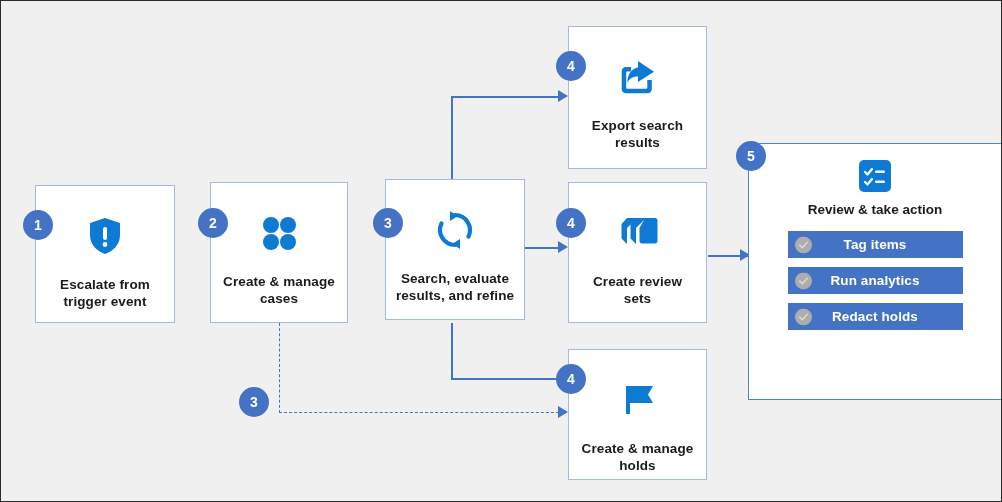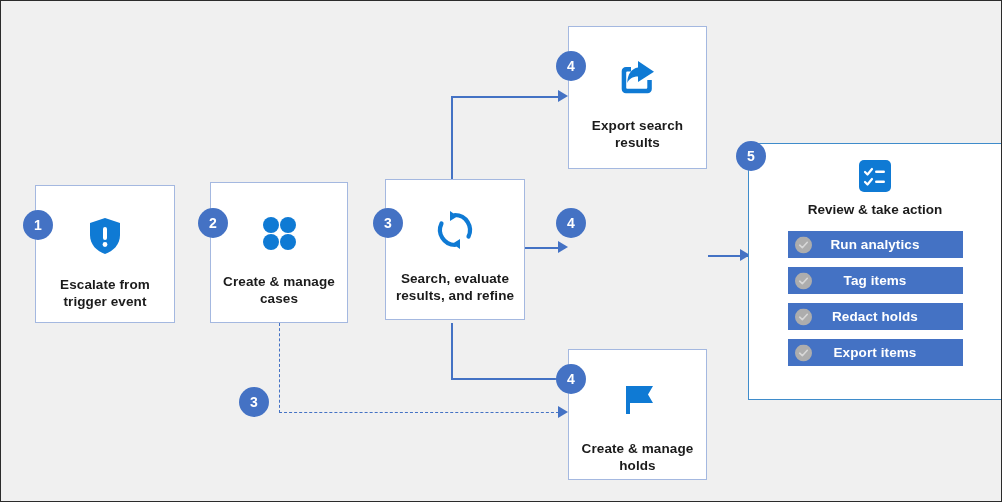--- a/index.html
+++ b/index.html
@@ -211,20 +211,31 @@
       <svg width="40" height="38" viewBox="0 0 40 38">
         <path d="M7 9 H13 V13.5 H9.5 C8.7 13.5 8.2 14 8.2 14.8 V29.5 C8.2 30.3 8.7 30.8 9.5 30.8 H28 C28.8 30.8 29.3 30.3 29.3 29.5 V22 H33.8 V31 C33.8 33.5 32 35.3 29.5 35.3 H8 C5.5 35.3 3.7 33.5 3.7 31 V13.3 C3.7 10.8 5.5 9 8 9 Z" fill="#0f7ad4"></path>
         <path d="M20 3 L36 13.8 L20 24 V18.5 C14.5 18.5 11 21 9.3 25 C9.3 16.5 13.5 10.5 20 9.5 Z" fill="#0f7ad4"></path>
       </svg>
     </div>
     <div class="card-label">Export search
 results</div>
   </div>
   <div class="badge" style="left:555px; top:50px;">4</div>
 
+  <div class="card" style="left:567px; top:181px; width:139px; height:141px;">
+    <div class="icon-wrap">
+      <svg width="42" height="38" viewBox="0 0 42 38">
+        <path d="M10 4 L20 4 L10 14 V30 L4.5 24.5 V10 Z" fill="#0f7ad4"></path>
+        <path d="M19 4 L29 4 L19 14 V30 L13.5 24.5 V10 Z" fill="#0f7ad4"></path>
+        <path d="M28 4 L38 4 C39.5 4 40.5 5 40.5 6.5 V27 C40.5 28.5 39.5 29.5 38 29.5 H25 C23.5 29.5 22.5 28.5 22.5 27 V14 Z" fill="#0f7ad4"></path>
+      </svg>
+    </div>
+    <div class="card-label">Create review
+sets</div>
+  </div>
   <div class="badge" style="left:555px; top:207px;">4</div>
 
   <div class="card" style="left:567px; top:348px; width:139px; height:131px;">
     <div class="icon-wrap">
       <svg width="38" height="38" viewBox="0 0 38 38">
         <path d="M7 5 H34 L29 13.5 L34 22 H11 V33 H7 Z" fill="#0f7ad4"></path>
       </svg>
     </div>
     <div class="card-label">Create &amp; manage
 holds</div>
@@ -238,53 +249,44 @@
         <rect x="0" y="0" width="32" height="32" rx="5" fill="#0f7ad4"></rect>
         <path d="M6 12 L8.5 14.5 L13 9" stroke="#ffffff" stroke-width="2.2" fill="none" stroke-linecap="round" stroke-linejoin="round"></path>
         <path d="M6 22 L8.5 24.5 L13 19" stroke="#ffffff" stroke-width="2.2" fill="none" stroke-linecap="round" stroke-linejoin="round"></path>
         <rect x="16" y="10.5" width="10" height="2.6" rx="1.3" fill="#ffffff"></rect>
         <rect x="16" y="20.5" width="10" height="2.6" rx="1.3" fill="#ffffff"></rect>
       </svg>
     </div>
     <div class="panel-title">Review &amp; take action</div>
 
     <div class="action-list">
+      <div class="action-btn">
+        <span class="check-circle">
+          <svg width="17" height="17" viewBox="0 0 17 17">
+            <circle cx="8.5" cy="8.5" r="8.5" fill="#adadad"></circle>
+            <path d="M4.7 8.7 L7.3 11.2 L12.3 5.8" stroke="#d8d8d8" stroke-width="1.6" fill="none" stroke-linecap="round" stroke-linejoin="round"></path>
+          </svg>
+        </span>
+        <span>Tag items</span>
+      </div>
       <div class="action-btn">
         <span class="check-circle">
           <svg width="17" height="17" viewBox="0 0 17 17">
             <circle cx="8.5" cy="8.5" r="8.5" fill="#adadad"></circle>
             <path d="M4.7 8.7 L7.3 11.2 L12.3 5.8" stroke="#d8d8d8" stroke-width="1.6" fill="none" stroke-linecap="round" stroke-linejoin="round"></path>
           </svg>
         </span>
         <span>Run analytics</span>
       </div>
       <div class="action-btn">
         <span class="check-circle">
           <svg width="17" height="17" viewBox="0 0 17 17">
             <circle cx="8.5" cy="8.5" r="8.5" fill="#adadad"></circle>
             <path d="M4.7 8.7 L7.3 11.2 L12.3 5.8" stroke="#d8d8d8" stroke-width="1.6" fill="none" stroke-linecap="round" stroke-linejoin="round"></path>
           </svg>
         </span>
-        <span>Tag items</span>
-      </div>
-      <div class="action-btn">
-        <span class="check-circle">
-          <svg width="17" height="17" viewBox="0 0 17 17">
-            <circle cx="8.5" cy="8.5" r="8.5" fill="#adadad"></circle>
-            <path d="M4.7 8.7 L7.3 11.2 L12.3 5.8" stroke="#d8d8d8" stroke-width="1.6" fill="none" stroke-linecap="round" stroke-linejoin="round"></path>
-          </svg>
-        </span>
         <span>Redact holds</span>
       </div>
-      <div class="action-btn">
-        <span class="check-circle">
-          <svg width="17" height="17" viewBox="0 0 17 17">
-            <circle cx="8.5" cy="8.5" r="8.5" fill="#adadad"></circle>
-            <path d="M4.7 8.7 L7.3 11.2 L12.3 5.8" stroke="#d8d8d8" stroke-width="1.6" fill="none" stroke-linecap="round" stroke-linejoin="round"></path>
-          </svg>
-        </span>
-        <span>Export items</span>
-      </div>
     </div>
   </div>
   <div class="badge" style="left:735px; top:140px;">5</div>
 
 </div>
 
 </body></html>

